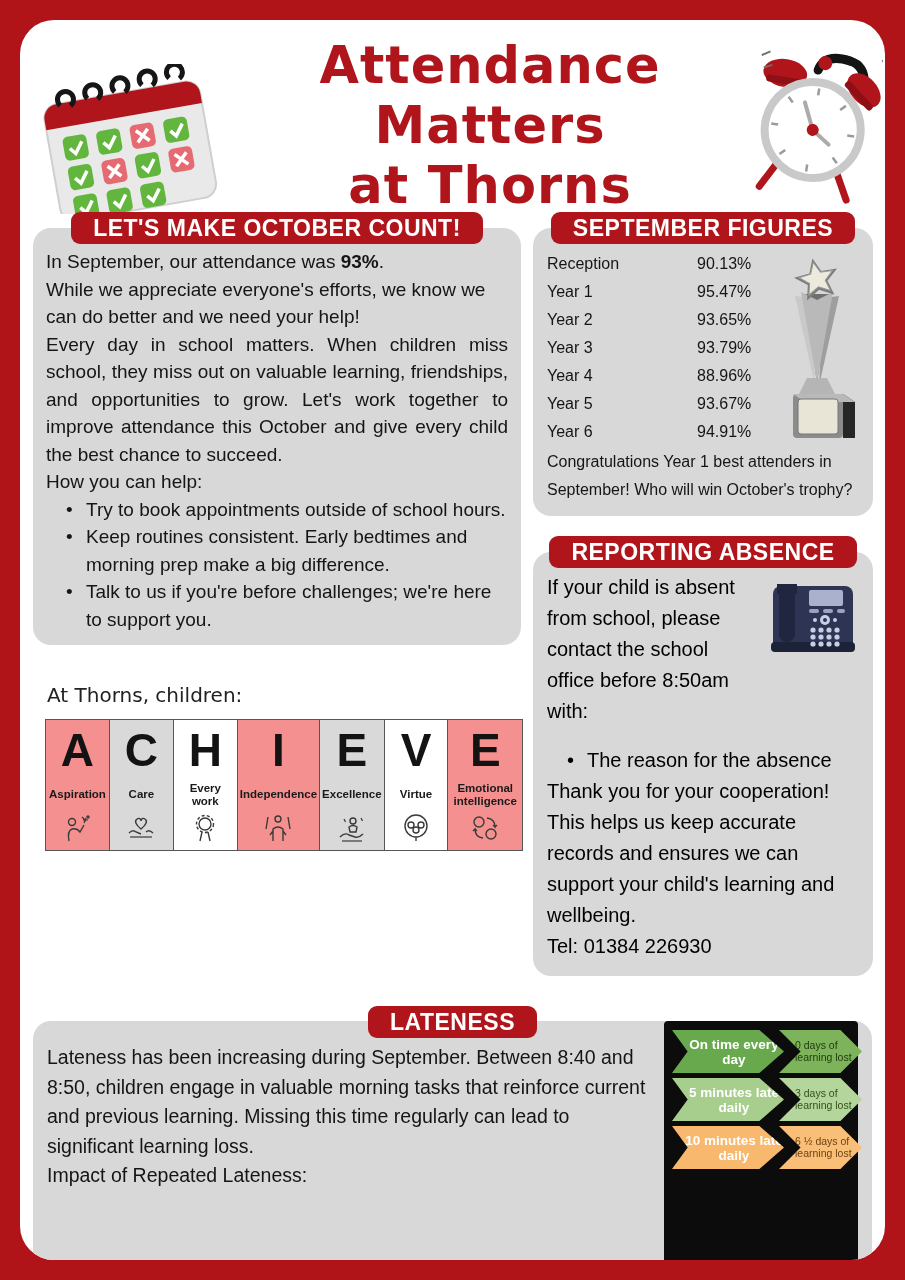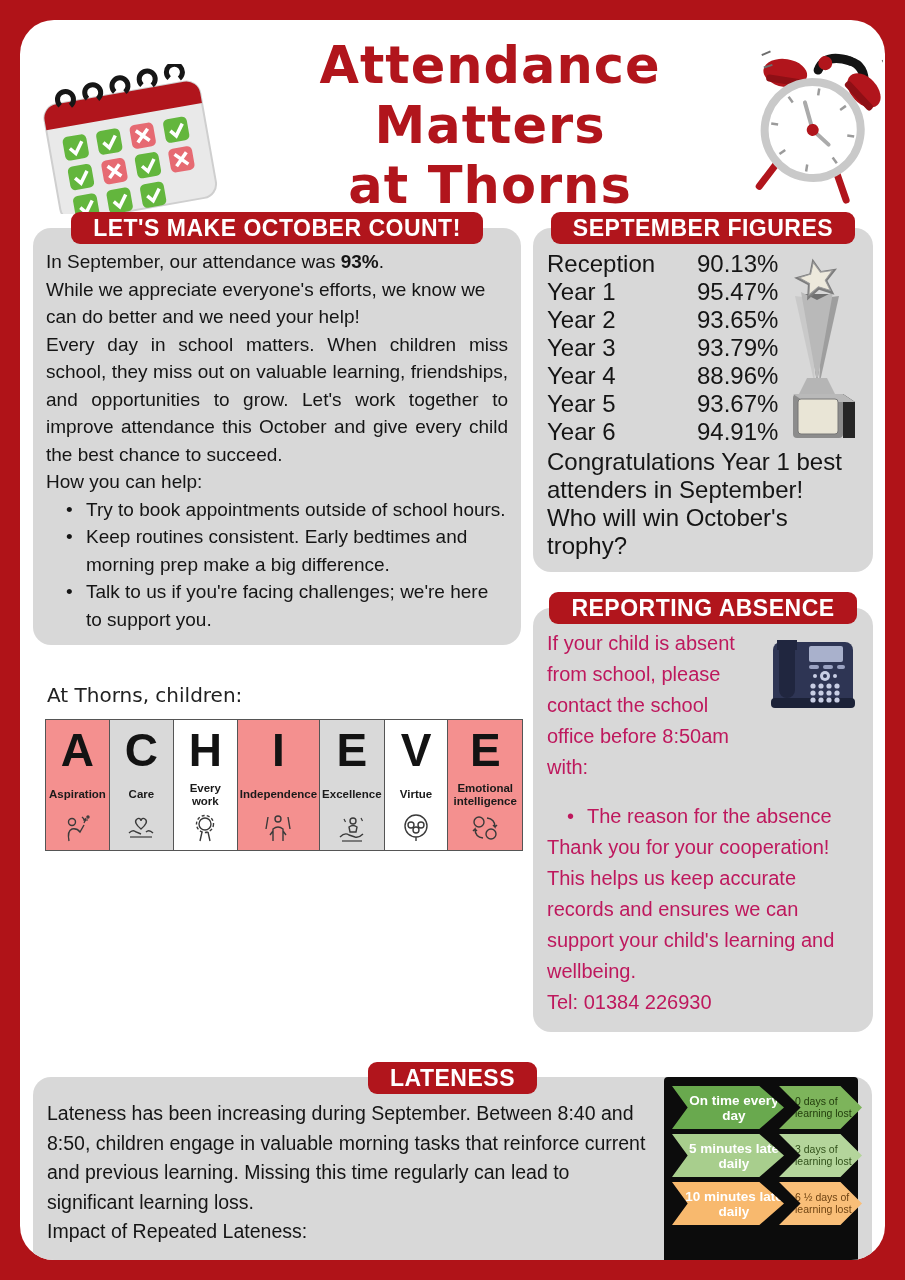--- a/index.html
+++ b/index.html
@@ -27,29 +27,29 @@
   .cols { display:flex; gap:12px; padding:0 13px; margin-top:14px; }
   .col-left  { width:488px; flex:none; }
   .col-right { width:340px; flex:none; }
 
   .octo-body { padding:20px 13px 12px; font-size:19px; line-height:27.5px; color:#151515; }
   .octo-body .justify { text-align:justify; }
   .blt { position:relative; padding-left:40px; }
   .blt::before { content:"•"; position:absolute; left:20px; }
 
   
-  .sept-body { position:relative; padding:22px 14px 12px; font-size:24px;
+  .sept-body { position:relative; padding:22px 14px 12px; font-size:16px;
                line-height:28px; color:#151515; }
   .fig-row { display:flex; }
   .fig-label { width:150px; flex:none; }
   .trophy-wrap { position:absolute; right:10px; top:28px; width:92px; height:185px; }
   .sept-note { margin-top:2px; }
 
   
-  .abs-body { padding:20px 14px 14px; font-size:20px; line-height:31px; color:#be185d; }
+  .abs-body { padding:20px 14px 14px; font-size:20px; line-height:31px; color:#000000; }
   .phone-wrap { float:right; width:92px; height:84px; margin:4px 0 6px 6px; }
   .abs-bullets { margin-top:18px; clear:right; }
 
   
   .achieve { margin:38px 0 0 12px; width:478px; }
   .achieve-caption { font-size:20px; color:#222; margin:0 0 12px 2px;
                      font-family:"DejaVu Sans","Liberation Sans",sans-serif; }
   .achieve-band { display:flex; border:1px solid #555; height:132px; }
   .achieve-cell { flex:1 1 0; border-right:1px solid #555; display:flex;
                   flex-direction:column; align-items:center; justify-content:space-between;
@@ -195,21 +195,21 @@
 
     <div class="col-left">
       <div class="pill-wrap"><span class="pill">LET'S MAKE OCTOBER COUNT!</span></div>
       <div class="panel octo-body">
         <div><span>In September, our attendance was </span><b>93%</b><span>.</span></div>
         <div>While we appreciate everyone's efforts, we know we can do better and we need your help!</div>
         <div class="justify">Every day in school matters. When children miss school, they miss out on valuable learning, friendships, and opportunities to grow. Let's work together to improve attendance this October and give every child the best chance to succeed.</div>
         <div>How you can help:</div>
         <div class="blt">Try to book appointments outside of school hours.</div>
         <div class="blt">Keep routines consistent. Early bedtimes and morning prep make a big difference.</div>
-        <div class="blt">Talk to us if you're facing challenges; we're here to support you.</div>
+        <div class="blt">Talk to us if you're before challenges; we're here to support you.</div>
       </div>
 
       <div class="achieve">
         <div class="achieve-caption">At Thorns, children:</div>
         <div class="achieve-band">
 
           <div class="achieve-cell" style="background: rgb(244, 144, 143);">
             <div class="achieve-letter">A</div>
             <div class="achieve-word">Aspiration</div>
             <svg class="achieve-ic" viewBox="0 0 30 30" fill="none" stroke="#3a3a3a" stroke-width="1.4">

